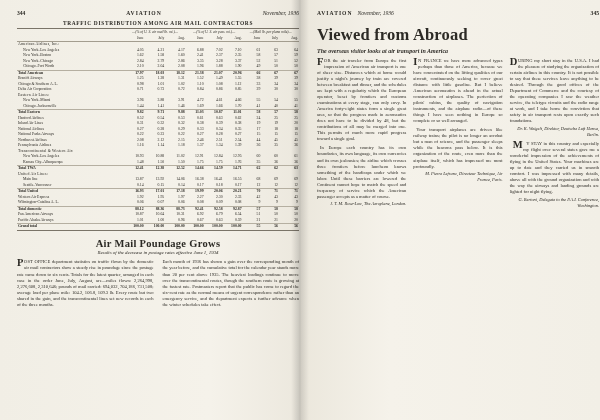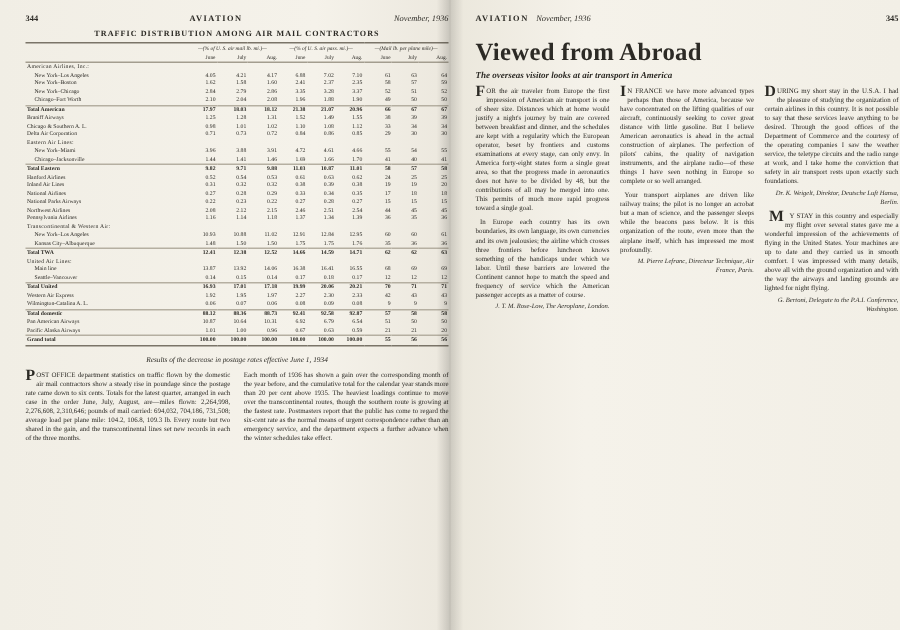--- a/index.html
+++ b/index.html
@@ -442,20 +442,21 @@
             <td>100.00</td>
             <td>100.00</td>
             <td>55</td>
             <td>56</td>
             <td>56</td>
           </tr>
         </tbody>
     </table>
 
     <div class="article">
+      <h2 class="a-title">Air Mail Poundage Grows</h2>
       <div class="a-sub">Results of the decrease in postage rates effective June 1, 1934</div>
       <div class="cols">
           <div class="col">
             <p class="bp first"><span class="dc">P</span>OST OFFICE department statistics on traffic flown by the domestic air mail contractors show a steady rise in poundage since the postage rate came down to six cents. Totals for the latest quarter, arranged in each case in the order June, July, August, are—miles flown: 2,264,998, 2,276,608, 2,310,646; pounds of mail carried: 694,032, 704,186, 731,508; average load per plane mile: 104.2, 106.8, 109.3 lb. Every route but two shared in the gain, and the transcontinental lines set new records in each of the three months.</p>
           </div>
           <div class="col">
             <p class="bp first">Each month of 1936 has shown a gain over the corresponding month of the year before, and the cumulative total for the calendar year stands more than 20 per cent above 1935. The heaviest loadings continue to move over the transcontinental routes, though the southern route is growing at the fastest rate. Postmasters report that the public has come to regard the six-cent rate as the normal means of urgent correspondence rather than an emergency service, and the department expects a further advance when the winter schedules take effect.</p>
           </div>
         </div>
     </div>

